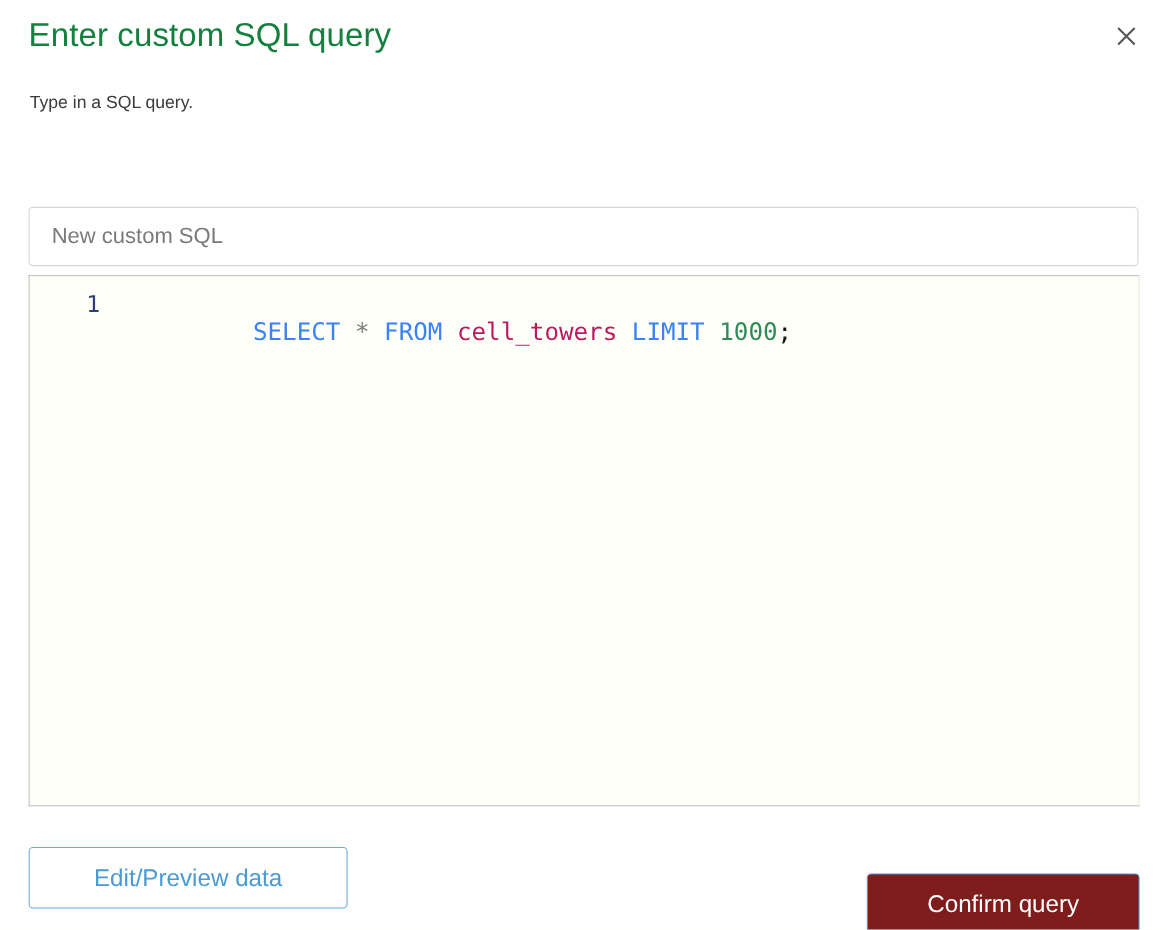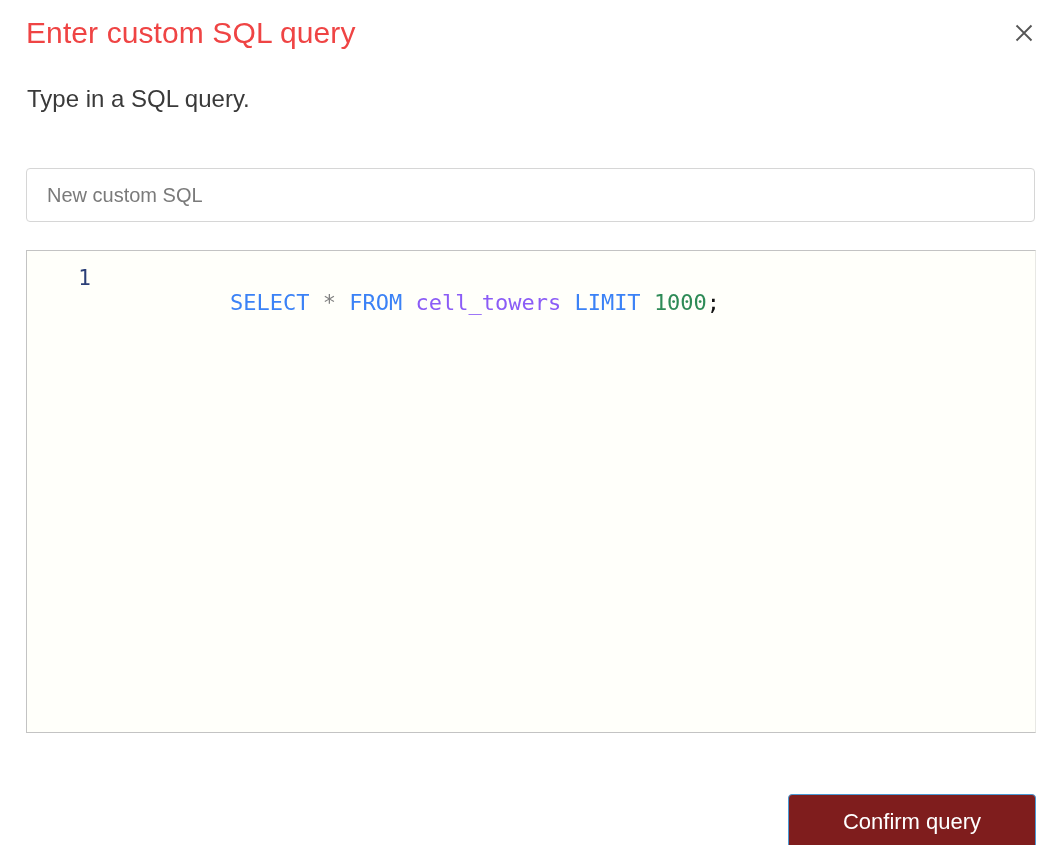--- a/index.html
+++ b/index.html
@@ -25,21 +25,21 @@
     box-sizing: border-box;
   }
 
   
   .dialog-title {
     position: absolute;
     left: 26px;
     top: 16px;
     font-size: 30px;
     font-weight: 400;
-    color: #ef4444;
+    color: #15803d;
     letter-spacing: 0.1px;
     white-space: nowrap;
   }
 
   .close-button {
     position: absolute;
     right: 22px;
     top: 18px;
     width: 30px;
     height: 30px;
@@ -48,31 +48,31 @@
     justify-content: center;
     cursor: pointer;
     user-select: none;
   }
   .close-button svg { display: block; }
 
   .dialog-subtitle {
     position: absolute;
     left: 27px;
     top: 85px;
-    font-size: 24px;
+    font-size: 16px;
     font-weight: 400;
     color: #3a3a3a;
     white-space: nowrap;
   }
 
   
   .name-input {
     position: absolute;
     left: 26px;
-    top: 168px;
+    top: 188px;
     width: 1009px;
     height: 54px;
     box-sizing: border-box;
     border: 1px solid #d6d6d6;
     border-radius: 4px;
     background: #ffffff;
     padding: 0 20px;
     font-family: "Liberation Sans", sans-serif;
     font-size: 20px;
     color: #6f6f6f;
@@ -121,21 +121,21 @@
 
   .code {
     padding-left: 33px;
     font-family: "DejaVu Sans Mono", monospace;
     font-size: 22px;
     white-space: pre;
     color: #121212;
   }
   .tok-keyword { color: #3b82f6; }
   .tok-operator { color: #808080; }
-  .tok-identifier { color: #8b5cf6; }
+  .tok-identifier { color: #be185d; }
   .tok-number { color: #2e8b57; text-align: right; }
   .tok-punct { color: #121212; }
 
   
   .btn {
     position: absolute;
     box-sizing: border-box;
     border-radius: 4px;
     font-family: "Liberation Sans", sans-serif;
     font-size: 22px;
@@ -186,16 +186,17 @@
 
   <div class="editor">
     <div class="editor-line">
       <div class="gutter">1</div>
       <div class="code">
         <span class="tok-keyword">SELECT</span><span class="tok-plain"> </span><span class="tok-operator">*</span><span class="tok-plain"> </span><span class="tok-keyword">FROM</span><span class="tok-plain"> </span><span class="tok-identifier">cell_towers</span><span class="tok-plain"> </span><span class="tok-keyword">LIMIT</span><span class="tok-plain"> </span><span class="tok-number">1000</span><span class="tok-punct">;</span>
       </div>
     </div>
   </div>
 
+  <div class="btn btn-secondary">Edit/Preview data</div>
 
   <div class="btn btn-primary">Confirm query</div>
 
 </div>
 
 </body></html>

